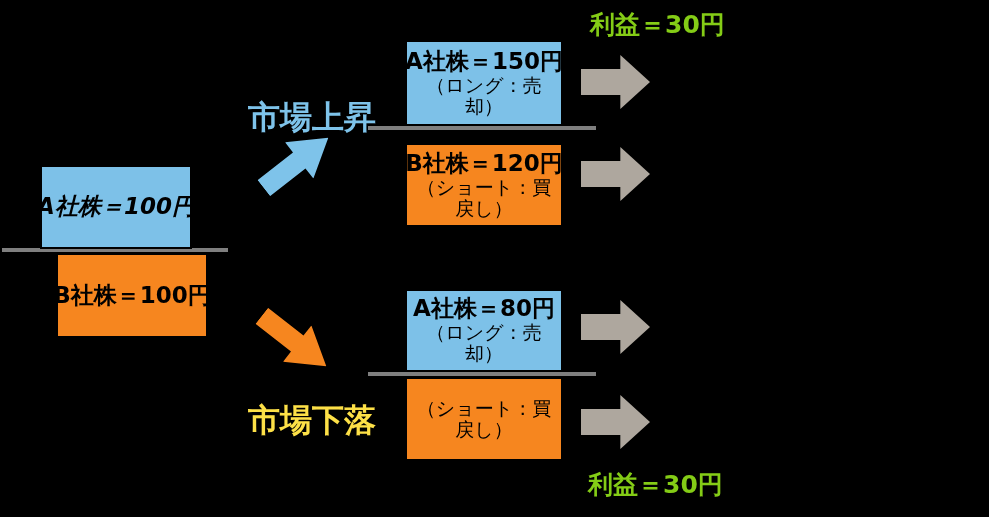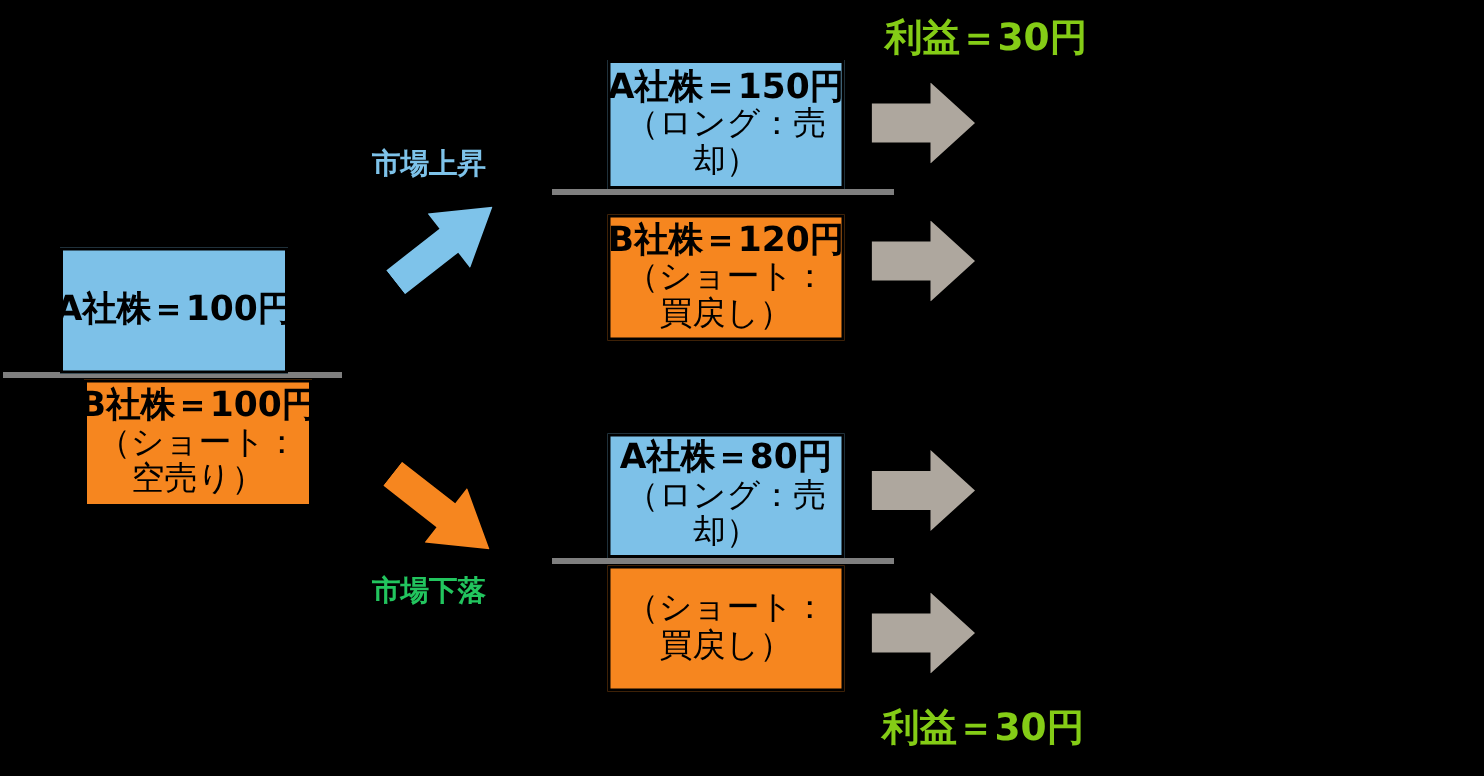--- a/index.html
+++ b/index.html
@@ -12,56 +12,55 @@
   .stock-box{
     position:absolute;
     border:2px solid #000;
     box-sizing:border-box;
     display:flex;flex-direction:column;justify-content:center;align-items:center;
     text-align:center;color:#000;
     line-height:1.12;
     padding:2px 3px;
   }
   .stock-box .l1{font-size:23px;font-weight:600;white-space:nowrap;}
-  .stock-box .l2{font-size:22px;font-weight:500;}
+  .stock-box .l2{font-size:19px;font-weight:500;}
   .box-blue{background:#7DC1E8;}
   .box-orange{background:#F6861F;}
   
   .pair-line{position:absolute;height:4px;background:#7F7F7F;z-index:0;}
   .stock-box{z-index:1;}
   
   .gray-arrow{
     position:absolute;width:69px;height:54px;background:#AEA79E;
     clip-path:polygon(0% 26%,57% 26%,57% 0%,100% 50%,57% 100%,57% 74%,0% 74%);
   }
   
   .scen-arrow{
     position:absolute;width:82px;height:46px;
     clip-path:polygon(0% 28%,55% 28%,55% 0%,100% 50%,55% 100%,55% 72%,0% 72%);
   }
   .arrow-up{background:#7EC3EA;transform:rotate(-38deg);}
   .arrow-down{background:#F6861F;transform:rotate(38deg);}
   
-  .scen-label{position:absolute;font-size:19px;font-weight:bold;white-space:nowrap;}
+  .scen-label{position:absolute;font-size:32px;font-weight:bold;white-space:nowrap;}
   .label-up{color:#7EC3EA;}
-  .label-down{color:#22c55e;}
+  .label-down{color:#fde047;margin-top:18px;}
   .profit-label{position:absolute;font-size:25px;font-weight:bold;color:#84cc16;white-space:nowrap;}
 </style>
 </head>
 <body>
 
 <div class="pair-line" style="left:2px;top:248px;width:226px;"></div>
 
-<div class="stock-box box-blue" style="left:40px;top:165px;width:152px;height:84px;">
+<div class="stock-box box-blue" style="left:40px;top:165px;width:152px;height:84px;font-style:italic;">
   <div class="l1">A社株＝100円</div>
 </div>
 
 <div class="stock-box box-orange" style="left:56px;top:253px;width:152px;height:85px;">
   <div class="l1">B社株＝100円</div>
-  <div class="l2">（ショート：空売り）</div>
 </div>
 
 <div class="scen-label label-up" style="left:248px;top:96px;">市場上昇</div>
 
 <div class="scen-arrow arrow-up" style="left:255px;top:140px;"></div>
 
 <div class="pair-line" style="left:368px;top:126px;width:228px;"></div>
 
 <div class="stock-box box-blue" style="left:405px;top:40px;width:158px;height:86px;">
   <div class="l1">A社株＝150円</div>

